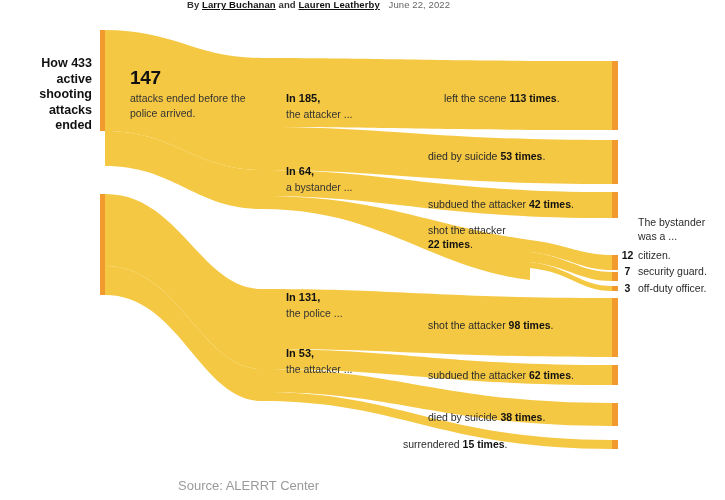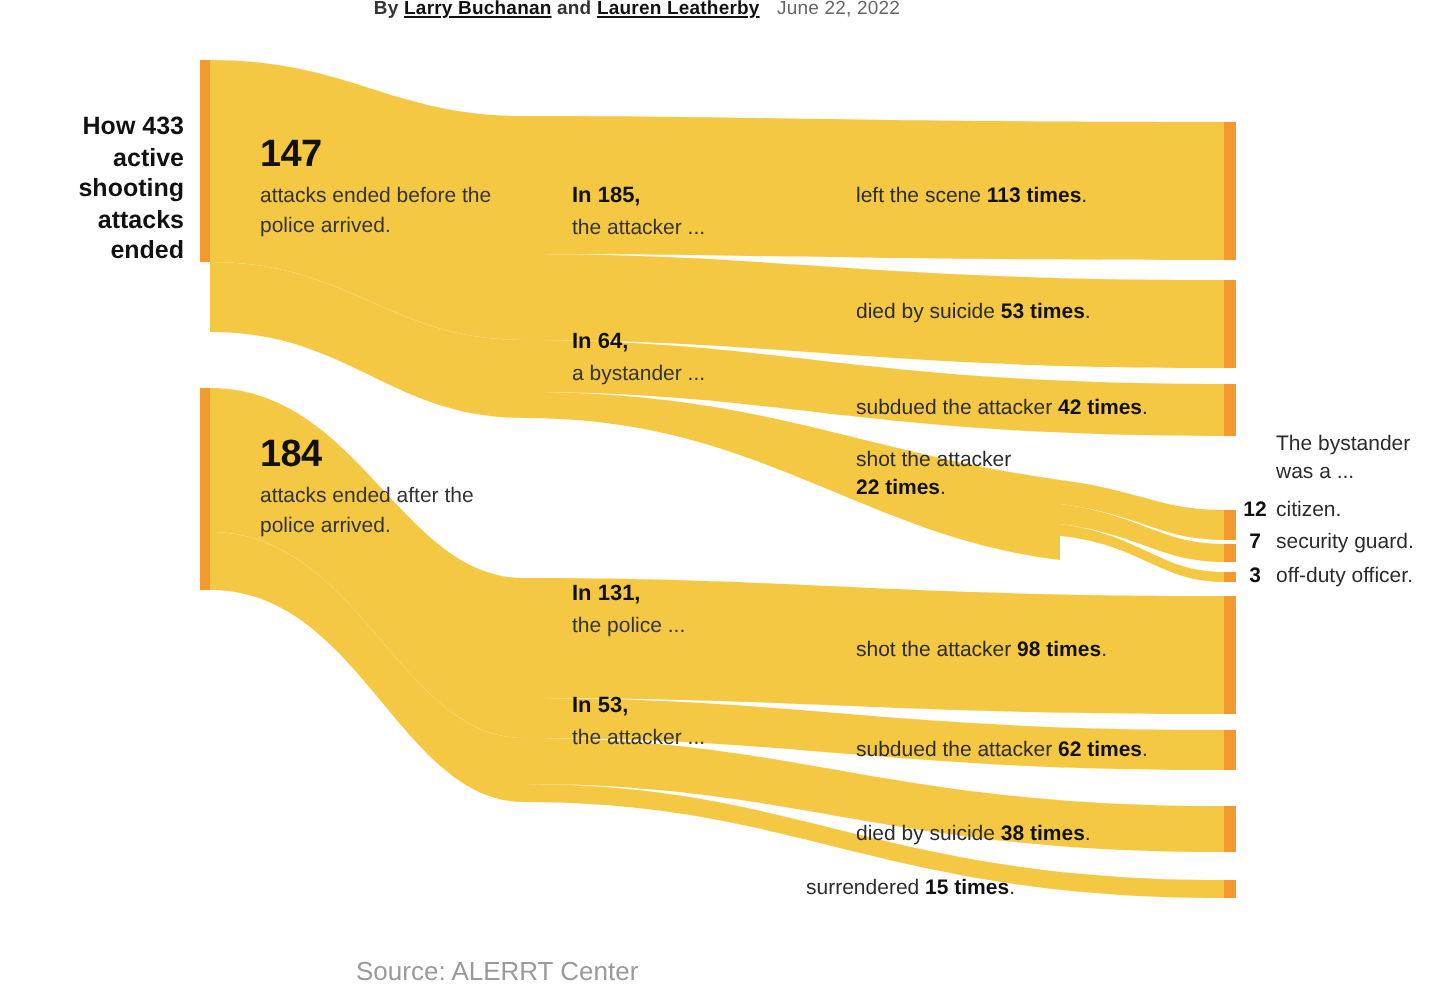--- a/index.html
+++ b/index.html
@@ -109,24 +109,20 @@
     </g>
   </svg>
 
   <div class="lbl head-left">How 433 active shooting attacks ended</div>
 
   <div class="lbl" style="left:130px;top:68px;width:130px;">
     <div class="node-num">147</div>
     <div class="node-sub">attacks ended before the police arrived.</div>
   </div>
 
-  <div class="lbl" style="left:130px;top:218px;width:130px;">
-    <div class="node-num">184</div>
-    <div class="node-sub">attacks ended after the police arrived.</div>
-  </div>
 
   <div class="lbl" style="left:286px;top:91px;">
     <div class="mid-num">In 185,</div>
     <div class="mid-sub">the attacker ...</div>
   </div>
 
   <div class="lbl" style="left:286px;top:164px;">
     <div class="mid-num">In 64,</div>
     <div class="mid-sub">a bystander ...</div>
   </div>
@@ -134,21 +130,21 @@
   <div class="lbl" style="left:286px;top:290px;">
     <div class="mid-num">In 131,</div>
     <div class="mid-sub">the police ...</div>
   </div>
 
   <div class="lbl" style="left:286px;top:346px;">
     <div class="mid-num">In 53,</div>
     <div class="mid-sub">the attacker ...</div>
   </div>
 
-  <div class="lbl endlbl" style="left:412px;top:92px;padding-left:16px;">
+  <div class="lbl endlbl" style="left:428px;top:92px;padding-left:16px;">
     <span>left the scene </span><b>113 times</b><span>.</span>
   </div>
 
   <div class="lbl endlbl" style="left:428px;top:150px;">
     <span>died by suicide </span><b>53 times</b><span>.</span>
   </div>
 
   <div class="lbl endlbl" style="left:428px;top:198px;">
     <span>subdued the attacker </span><b>42 times</b><span>.</span>
   </div>

